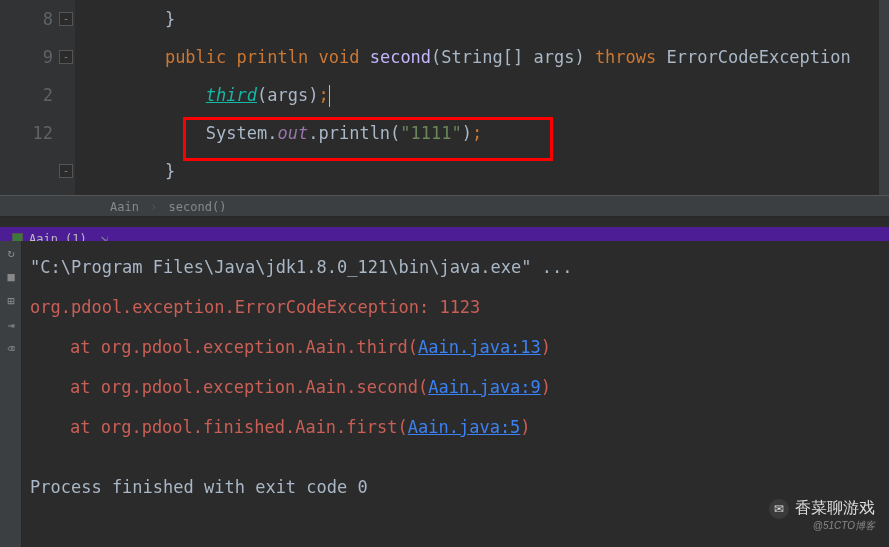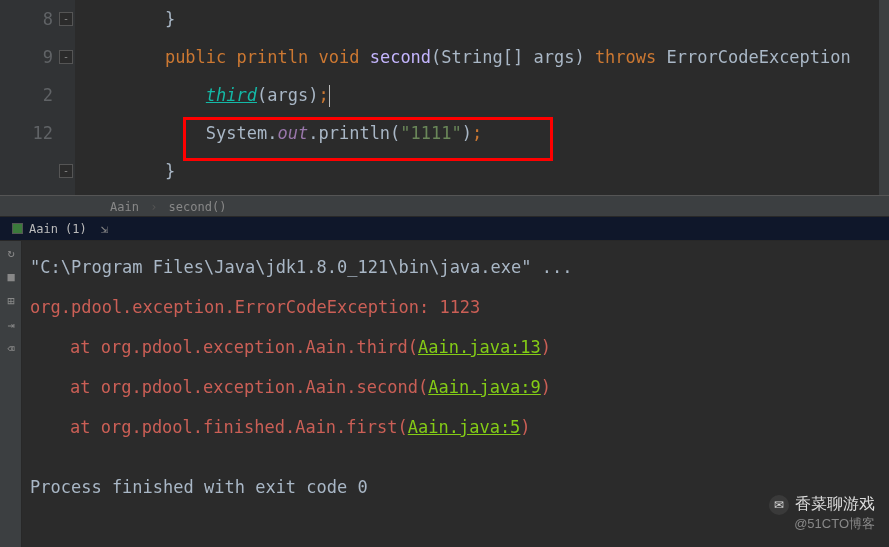--- a/index.html
+++ b/index.html
@@ -85,26 +85,27 @@
     font-size: 12px;
     color: #888;
     padding-left: 110px;
     line-height: 22px;
     border-top: 1px solid #555;
     border-bottom: 1px solid #282828;
   }
   .breadcrumb .sep { color: #555; margin: 0 4px; }
   .tabbar {
     height: 24px;
-    background: #0f172a;
+    background: #4c1d95;
     display: flex;
     align-items: flex-start;
     font-size: 12px;
     color: #bbb;
     border-bottom: 1px solid #282828;
+    margin-top: 10px;
   }
   .tab {
     padding: 0 12px;
     height: 100%;
     line-height: 24px;
     display: flex;
     align-items: center;
     gap: 6px;
   }
   .tab .icon-sq {
@@ -138,38 +139,38 @@
     right: 0;
     bottom: 0;
     background: #2b2b2b;
     font-size: 17px;
     line-height: 40px;
     padding: 6px 8px;
     color: #a9b7c6;
   }
   .console .cmd { color: #a9b7c6; }
   .console .err { color: #cb5f56; }
-  .console .link { color: #84cc16; text-decoration: underline; }
+  .console .link { color: #3b82f6; text-decoration: underline; }
   .console .indent { padding-left: 40px; }
   .watermark {
     position: absolute;
     right: 14px;
     bottom: 14px;
     color: #ddd;
     font-family: sans-serif;
     text-align: right;
   }
   .watermark .main {
     font-size: 16px;
     display: flex;
     align-items: center;
     gap: 6px;
     justify-content: flex-end;
   }
-  .watermark .sub { font-size: 13px; color: #888; }
+  .watermark .sub { font-size: 10px; color: #888; font-style: italic; }
   .wm-icon {
     width: 20px; height: 20px;
     border-radius: 50%;
     background: #3a3a3a;
     display: inline-flex;
     align-items: center;
     justify-content: center;
     font-size: 12px;
   }
   .scroll-track {

